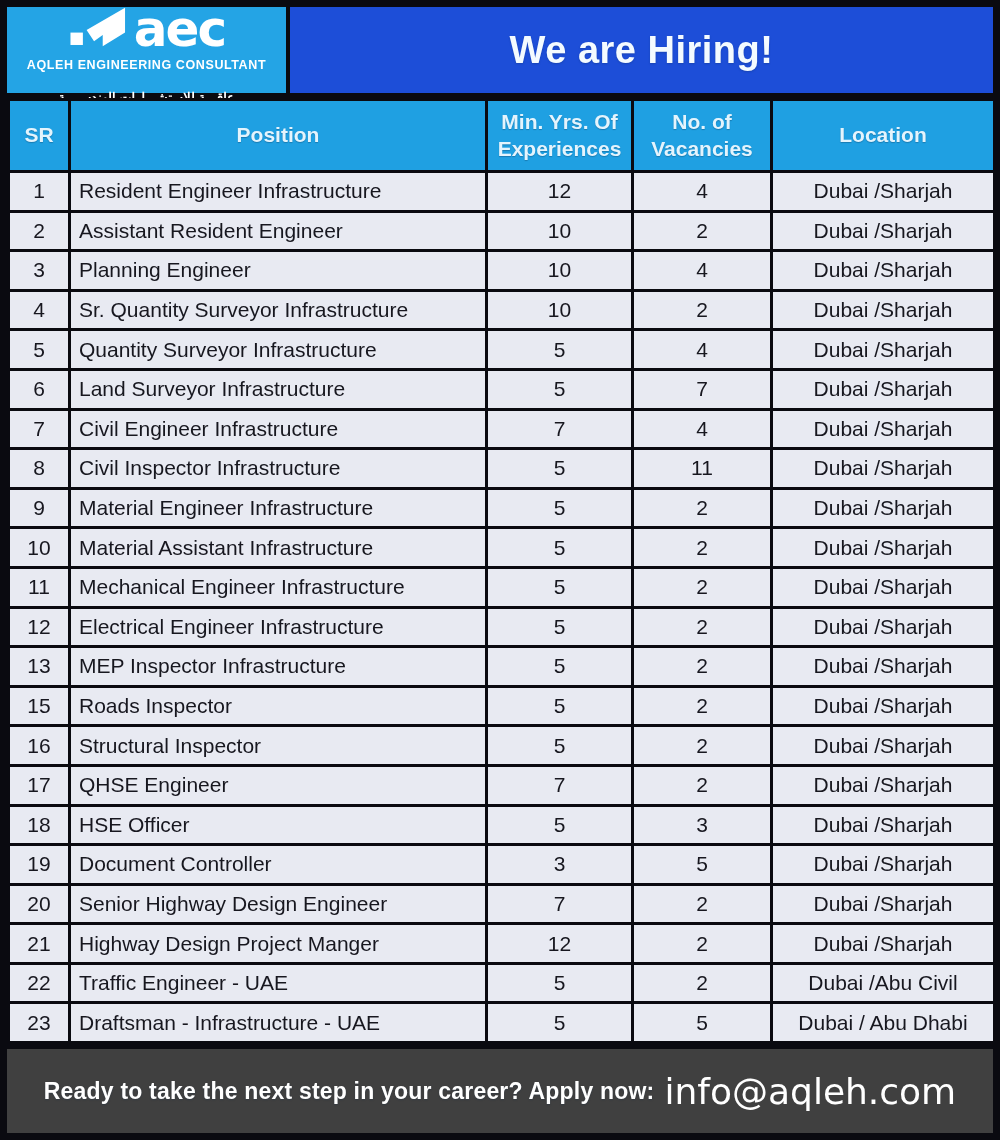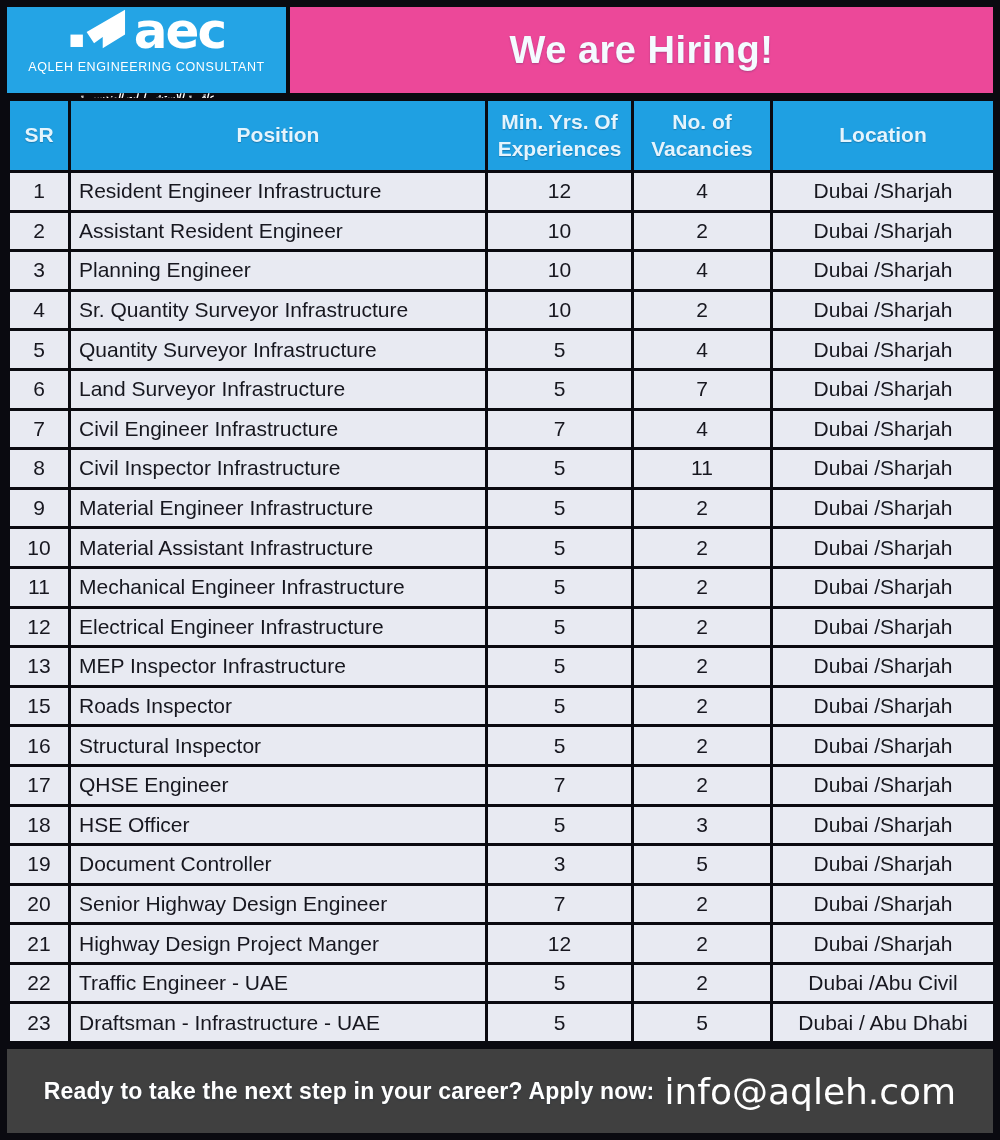--- a/index.html
+++ b/index.html
@@ -43,38 +43,37 @@
   .logo-text {
     color: #ffffff;
     font-weight: 800;
     font-size: 50px;
     line-height: 40px;
     letter-spacing: -2px;
     font-family: "DejaVu Sans", sans-serif;
   }
   .logo-name {
     color: #ffffff;
-    font-weight: 400;
+    font-weight: 700;
     font-size: 12.5px;
     letter-spacing: 0.6px;
     margin-top: 9px;
     white-space: nowrap;
   }
   .logo-arabic {
     color: #ffffff;
-    font-size: 10px;
+    font-size: 13px;
     font-weight: 700;
     letter-spacing: 1px;
     margin-top: 18px;
     white-space: nowrap;
-    font-style: italic;
   }
   .title-cell {
     flex: 1;
-    background: #ec4899;
+    background: #1d4ed8;
     display: flex;
     align-items: center;
     justify-content: center;
   }
   .banner-title {
     color: #f4fbff;
     font-weight: 700;
     font-size: 38px;
     letter-spacing: 0.5px;
     text-shadow: 0 1px 2px rgba(10,40,70,0.25);

